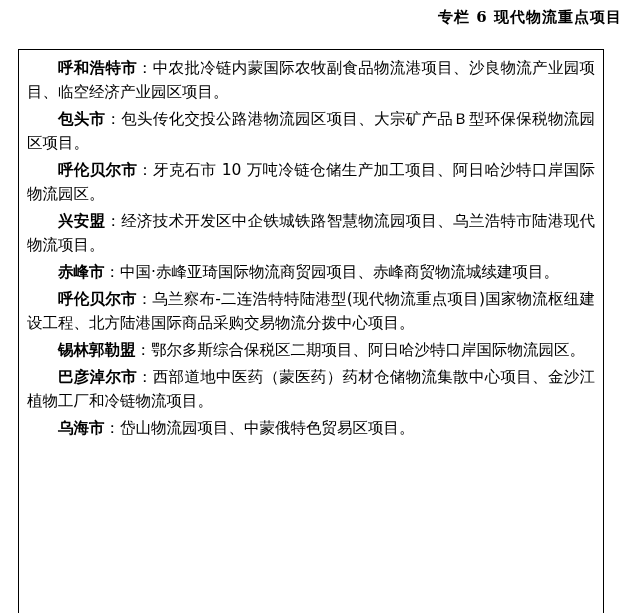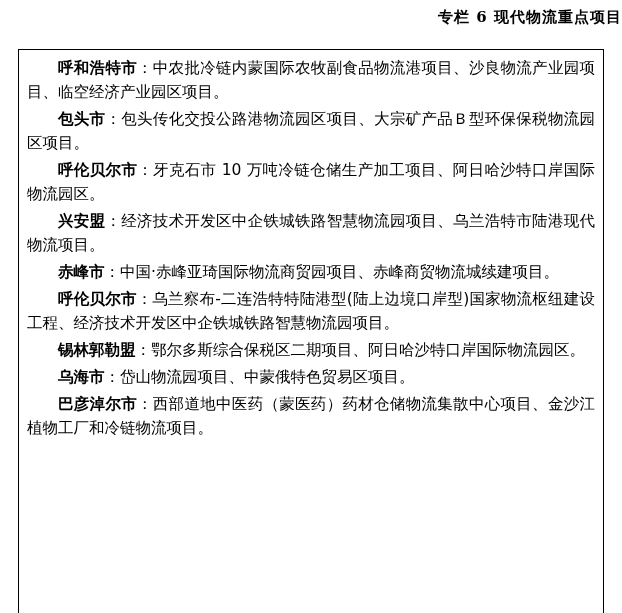--- a/index.html
+++ b/index.html
@@ -64,22 +64,22 @@
     <p class="entry"><span class="city">包头市</span><span>：包头传化交投公路港物流园区项目、大宗矿产品Ｂ型环保保税物流园区项目。</span></p>
 
     <p class="entry"><span class="city">呼伦贝尔市</span><span>：牙克石市 10 万吨冷链仓储生产加工项目、阿日哈沙特口岸国际物流园区。</span></p>
 
     <p class="entry"><span class="city">兴安盟</span><span>：经济技术开发区中企铁城铁路智慧物流园项目、乌兰浩特市陆港现代物流项目。</span></p>
 
 
     <p class="entry"><span class="city">赤峰市</span><span>：中国·赤峰亚琦国际物流商贸园项目、赤峰商贸物流城续建项目。</span></p>
 
 
-    <p class="entry"><span class="city">呼伦贝尔市</span><span>：乌兰察布-二连浩特特陆港型(陆上边境口岸型)国家物流枢纽建设工程、经济技术开发区中企铁城铁路智慧物流园项目。</span></p>
+    <p class="entry"><span class="city">呼伦贝尔市</span><span>：乌兰察布-二连浩特特陆港型(现代物流重点项目)国家物流枢纽建设工程、北方陆港国际商品采购交易物流分拨中心项目。</span></p>
 
     <p class="entry"><span class="city">锡林郭勒盟</span><span>：鄂尔多斯综合保税区二期项目、阿日哈沙特口岸国际物流园区。</span></p>
 
+    <p class="entry"><span class="city">巴彦淖尔市</span><span>：西部道地中医药（蒙医药）药材仓储物流集散中心项目、金沙江植物工厂和冷链物流项目。</span></p>
+
     <p class="entry"><span class="city">乌海市</span><span>：岱山物流园项目、中蒙俄特色贸易区项目。</span></p>
-
-    <p class="entry"><span class="city">巴彦淖尔市</span><span>：西部道地中医药（蒙医药）药材仓储物流集散中心项目、金沙江植物工厂和冷链物流项目。</span></p>
 
   </div>
 </div>
 
 </body></html>

